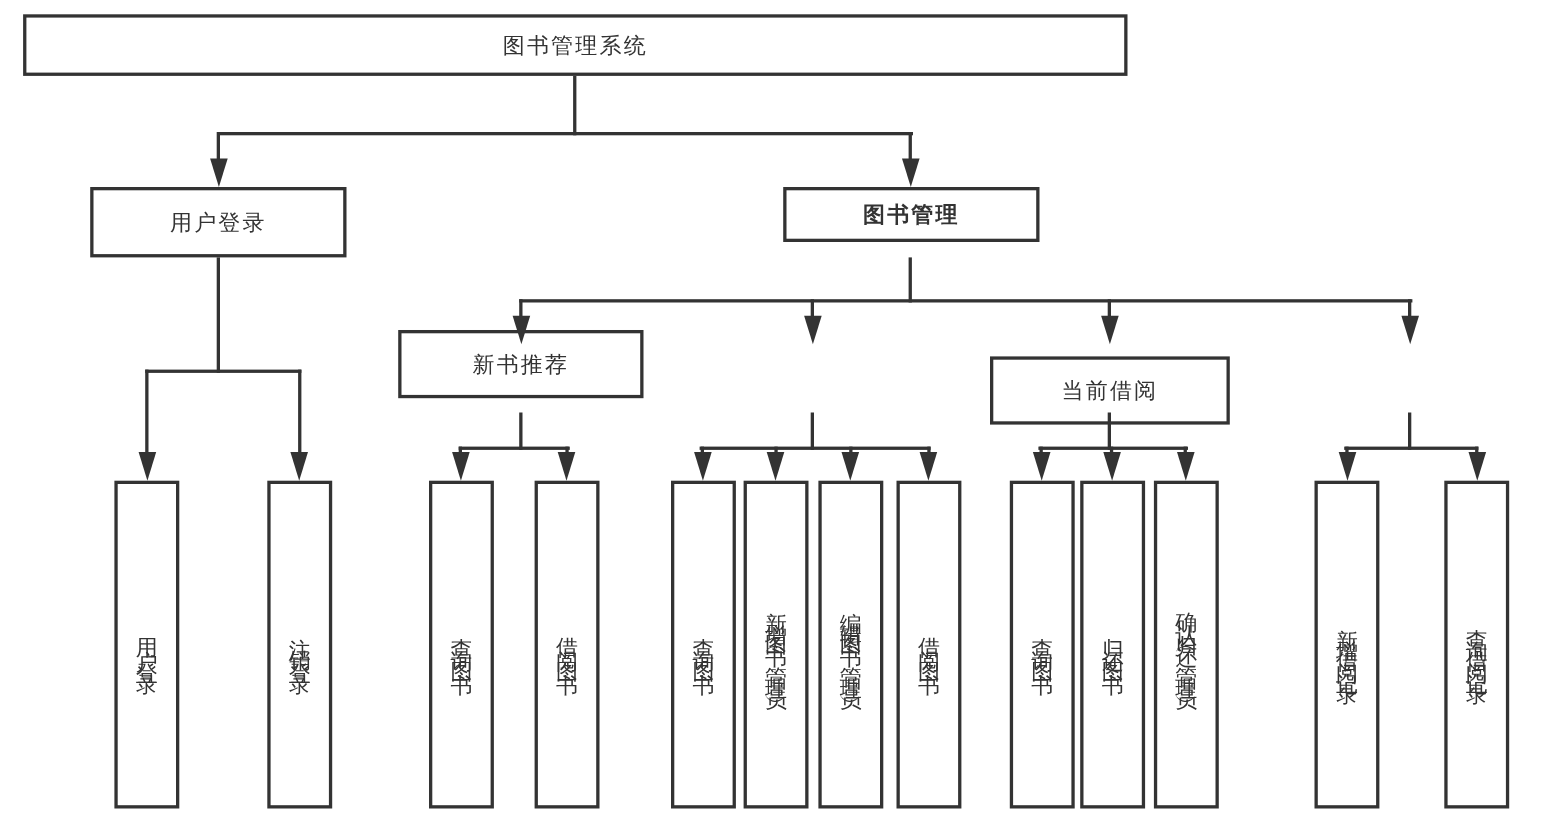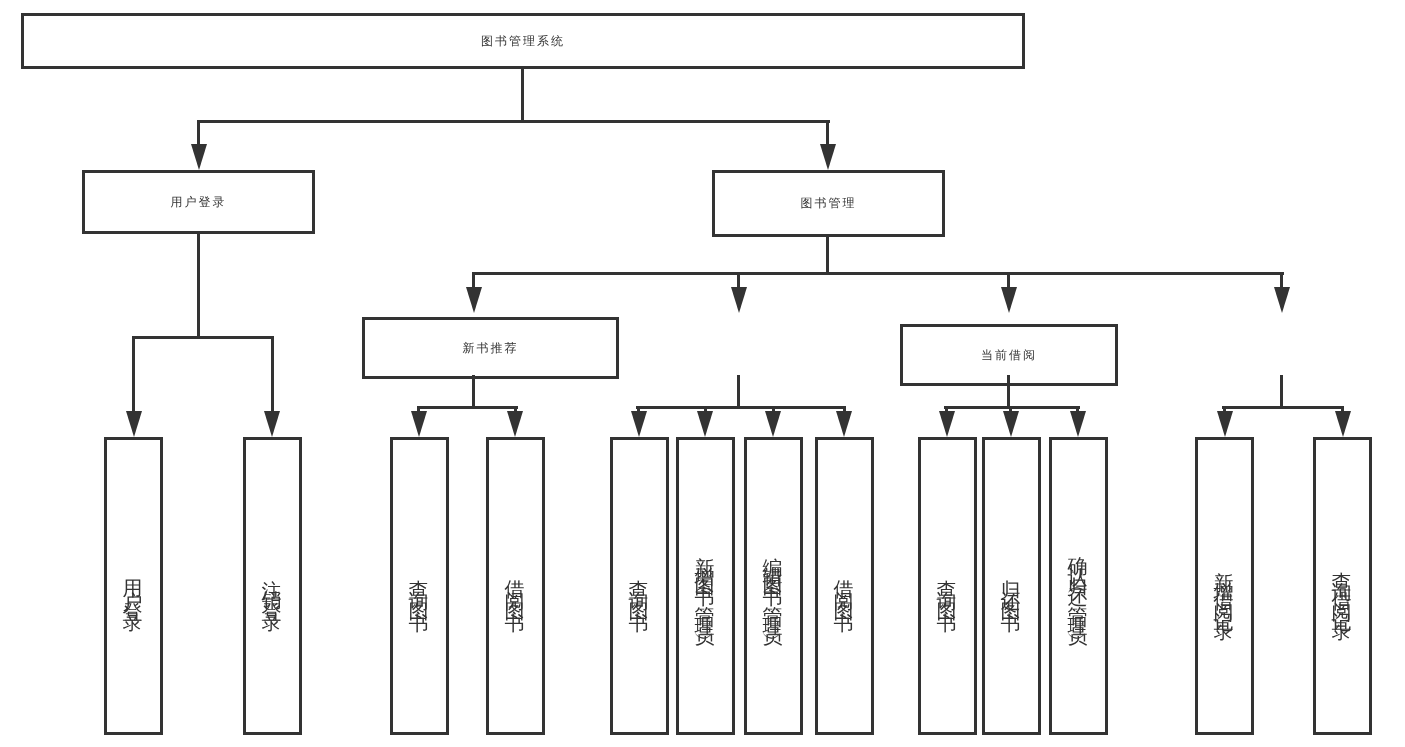--- a/index.html
+++ b/index.html
@@ -3,21 +3,21 @@
 <meta charset="utf-8">
 <style>
   html,body { margin:0; padding:0; background:#ffffff; }
   .canvas {
     position:relative; width:1405px; height:747px; background:#ffffff;
     font-family:"Liberation Sans","DejaVu Sans",sans-serif; overflow:hidden;
   }
   .node {
     position:absolute; box-sizing:border-box; border:3px solid #333333;
     background:#ffffff; display:flex; align-items:center; justify-content:center;
-    color:#333333; font-size:12px; letter-spacing:2px; white-space:nowrap;
+    color:#333333; font-size:20px; letter-spacing:2px; white-space:nowrap;
   }
   .leaf {
     position:absolute; box-sizing:border-box; border:3px solid #333333;
     background:#ffffff; display:flex; align-items:center; justify-content:center;
     color:#333333; top:437px; width:59px; height:298px;
   }
   .leaf span {
     writing-mode:vertical-lr; text-orientation:mixed;
     font-size:20px; letter-spacing:11px; color:#333333;
   }
@@ -33,23 +33,23 @@
 </style>
 </head>
 <body>
 
 <div class="canvas">
 
   <div class="node" style="left:21px; top:13px; width:1004px; height:56px;">图书管理系统</div>
 
   <div class="node" style="left:82px; top:170px; width:233px; height:64px;">用户登录</div>
 
-  <div class="node" style="left:712px; top:170px; width:233px; height:67px;">图书管理</div>
+  <div class="node" style="left:712px; top:170px; width:233px; height:50px;font-weight:bold;">图书管理</div>
 
-  <div class="node" style="left:362px; top:317px; width:257px; height:62px;">新书推荐</div>
+  <div class="node" style="left:362px; top:300px; width:223px; height:62px;">新书推荐</div>
 
 
   <div class="node" style="left:900px; top:324px; width:218px; height:62px;">当前借阅</div>
 
 
   <div class="leaf" style="left:104px;">
     <span>用户登录</span>
     </div>
   <div class="leaf" style="left:243px;">
     <span>注销登录</span>

